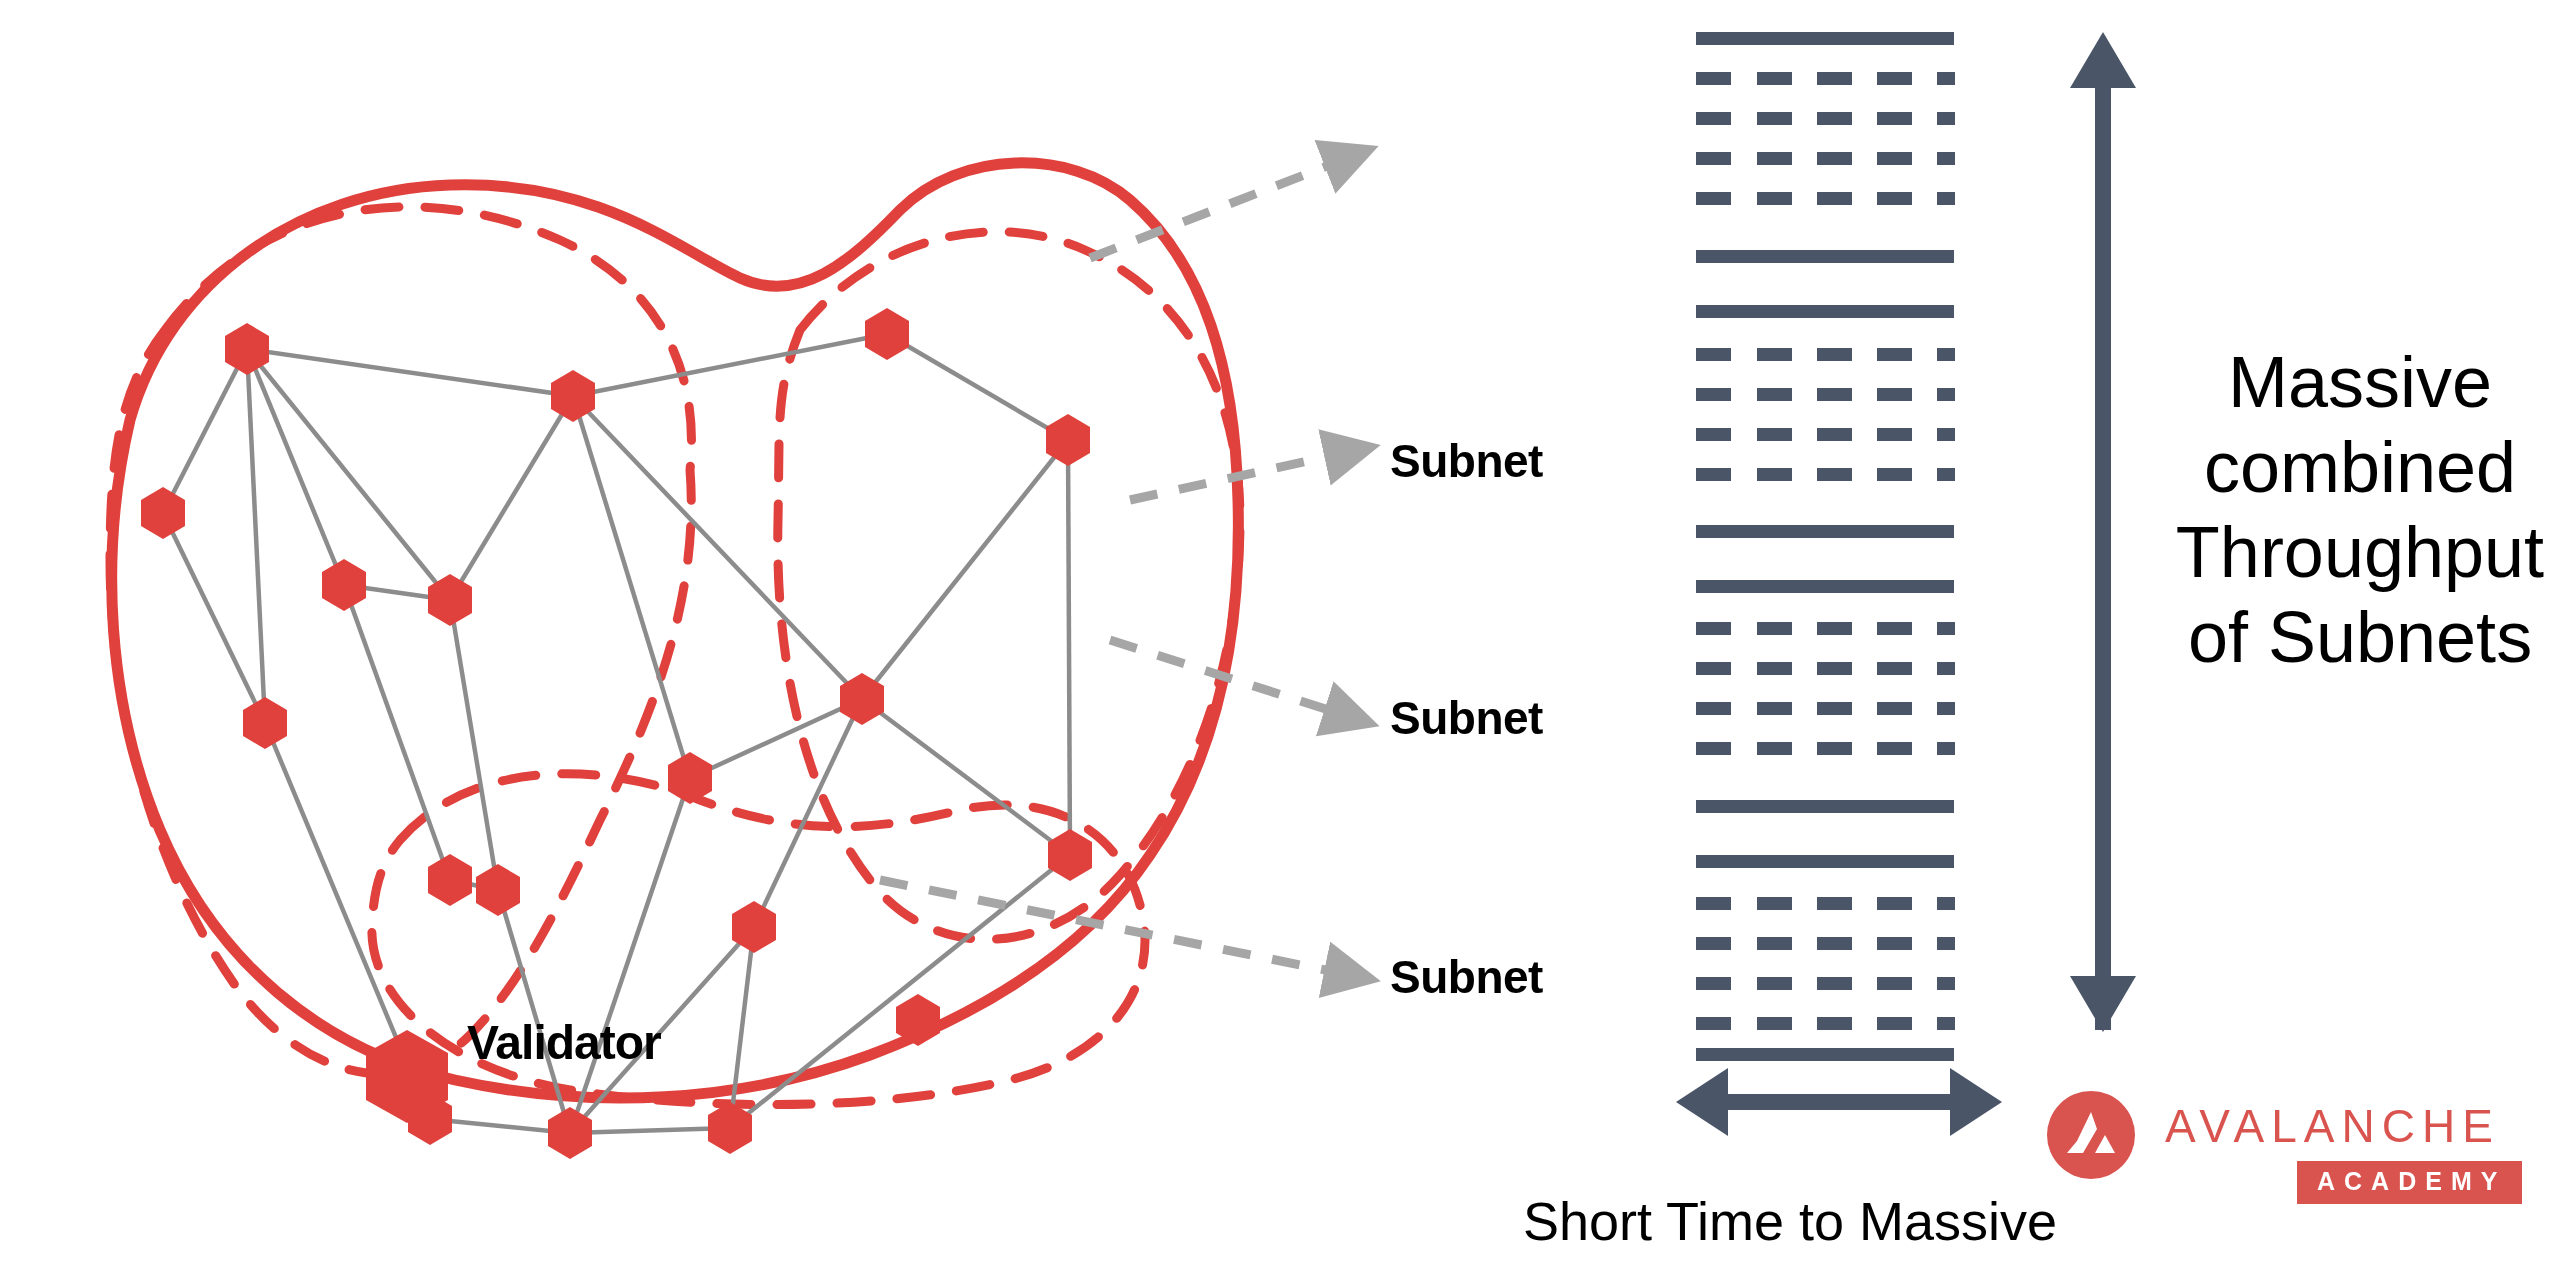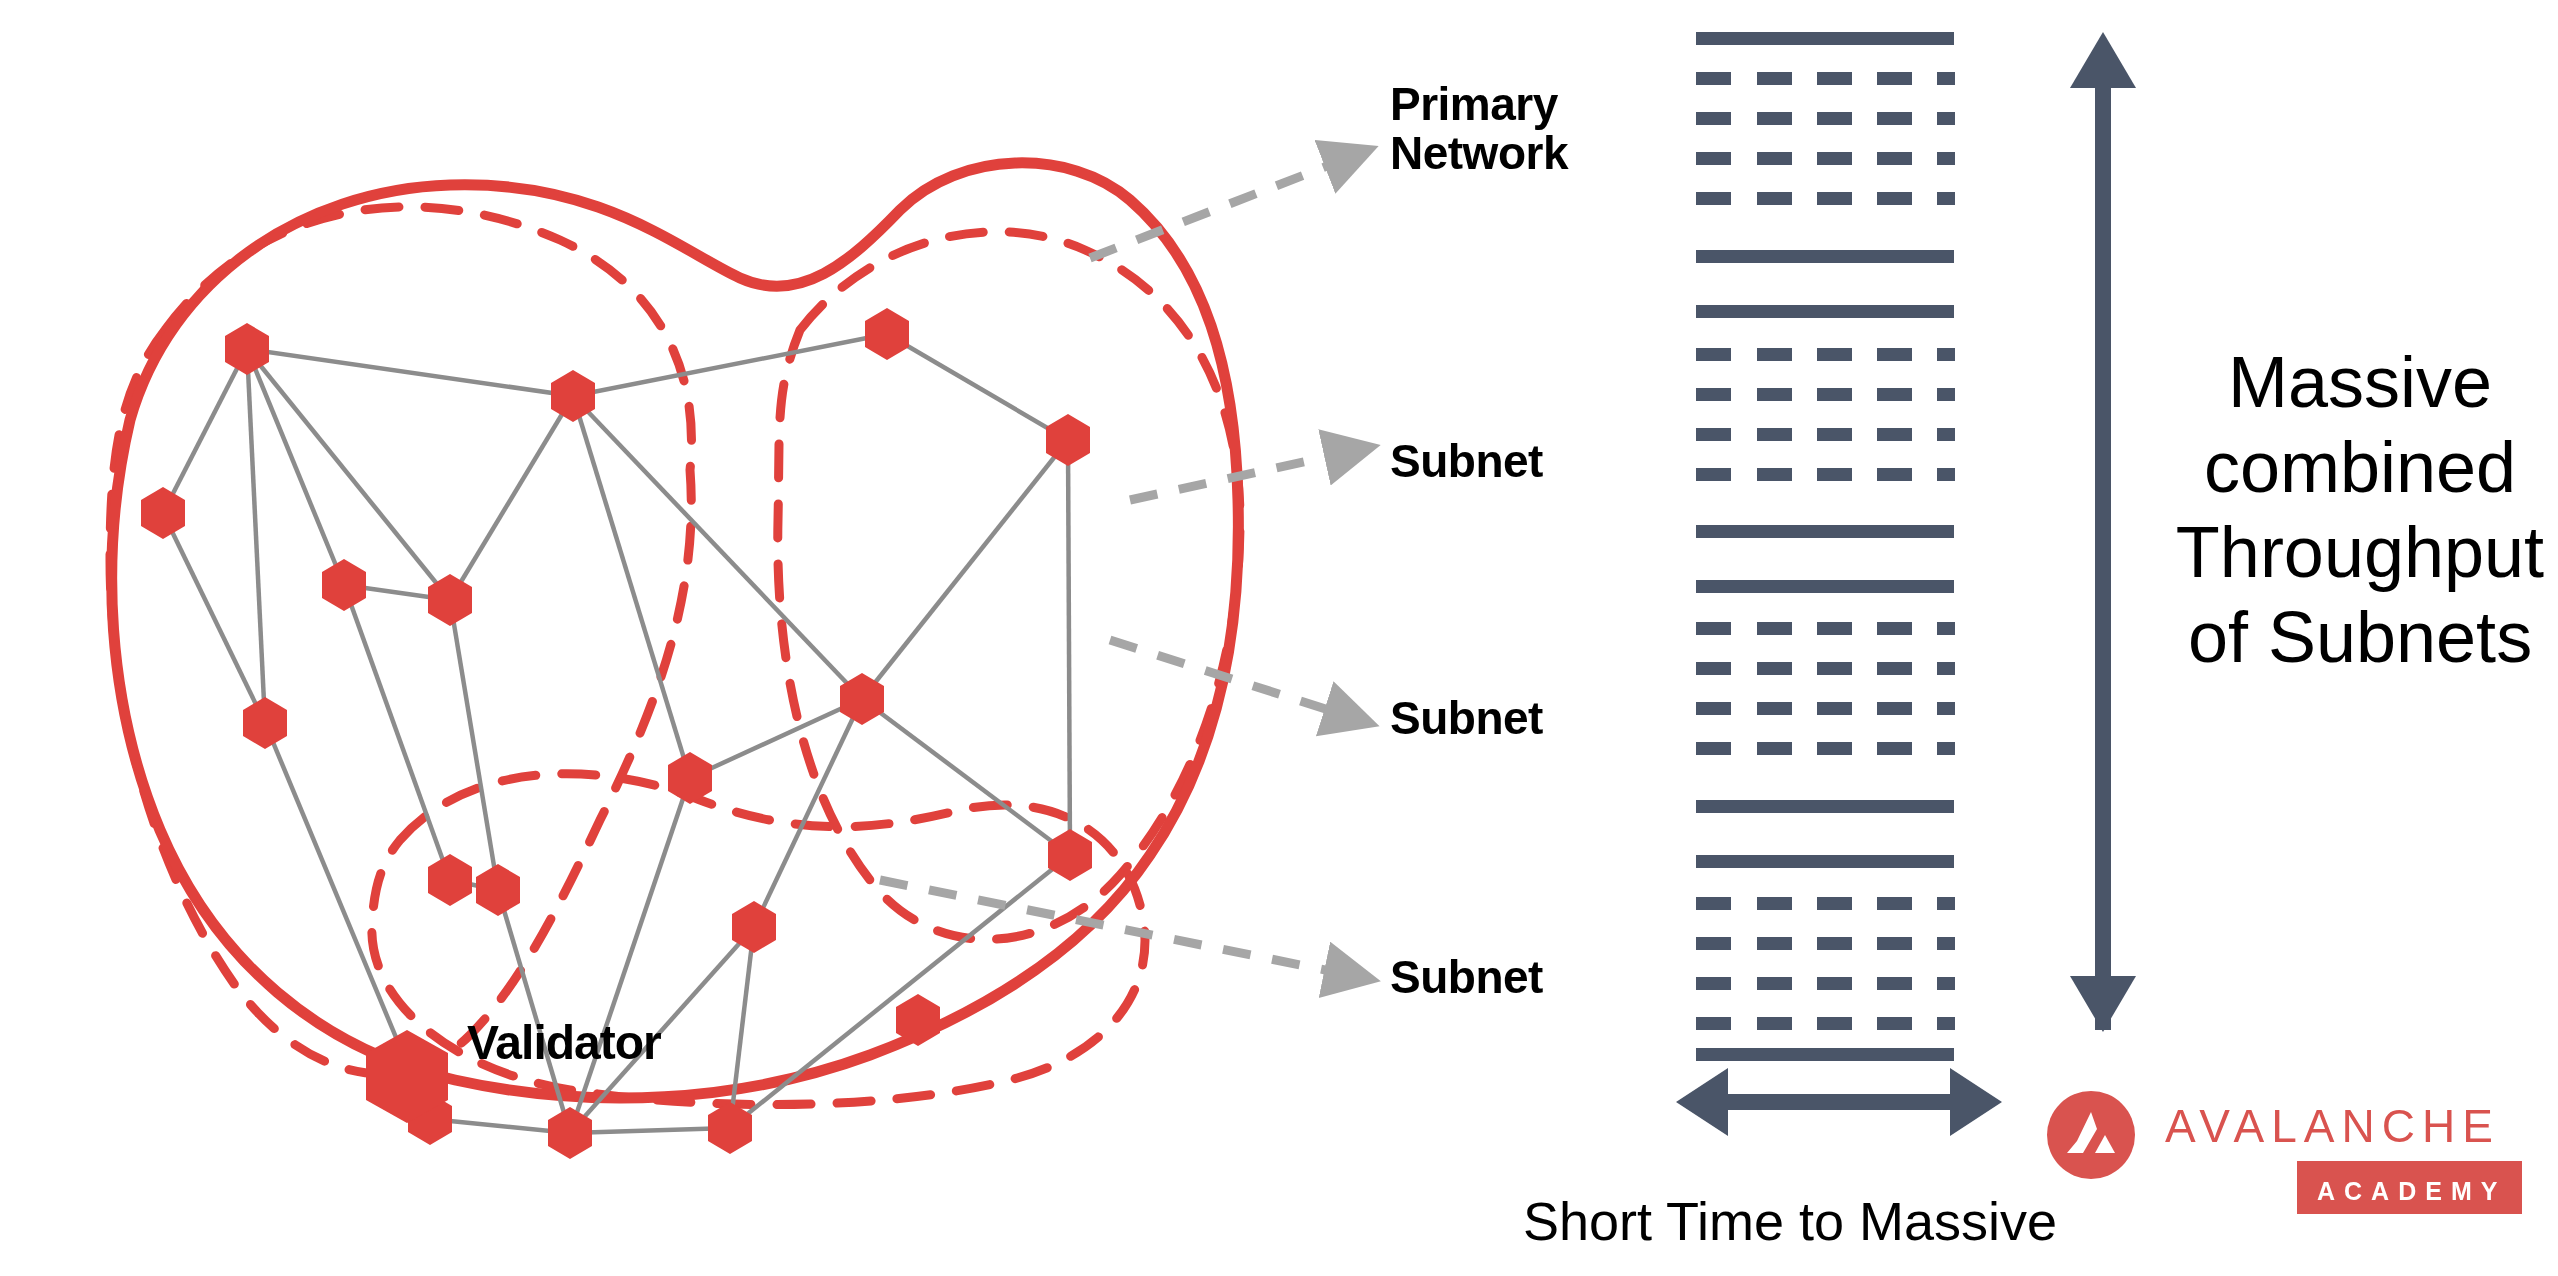--- a/index.html
+++ b/index.html
@@ -98,21 +98,21 @@
     color: #d9534f;
     font-family: "Liberation Sans", sans-serif;
     white-space: pre;
     text-align: right;
   }
   #logo-academy-chip {
     position: absolute;
     left: 250px;
     top: 70px;
     background: #d9534f;
-    padding: 16px 16px 8px 20px;
+    padding: 6px 16px 8px 20px;
   }
   #logo-academy-text {
     font-size: 25px;
     letter-spacing: 9px;
     color: #ffffff;
     font-weight: bold;
     white-space: pre;
   }
 </style>
 </head>
@@ -362,22 +362,20 @@
       <polygon points="2002,1102 1950,1068 1950,1136"></polygon>
     </g>
 
     <g fill="#4a5568">
       <rect x="2095" y="70" width="16" height="960"></rect>
       <polygon points="2103,32 2136,88 2070,88"></polygon>
       <polygon points="2103,1032 2136,976 2070,976"></polygon>
     </g>
   </svg>
 
-  <div class="lbl lbl-primary">Primary
-Network</div>
   <div class="lbl lbl-sub1">Subnet</div>
   <div class="lbl lbl-sub2">Subnet</div>
   <div class="lbl lbl-sub3">Subnet</div>
 
   <svg style="position:absolute;left:352px;top:1022px;" width="110" height="110" viewBox="0 0 110 110" xmlns="http://www.w3.org/2000/svg">
     <polygon points="55,8 96,31 96,78 55,101 14,78 14,31" fill="#e0413c"></polygon>
   </svg>
   <div class="lbl lbl-validator">Validator</div>
 
   <div class="lbl-throughput">Massive combined Throughput of Subnets</div>

